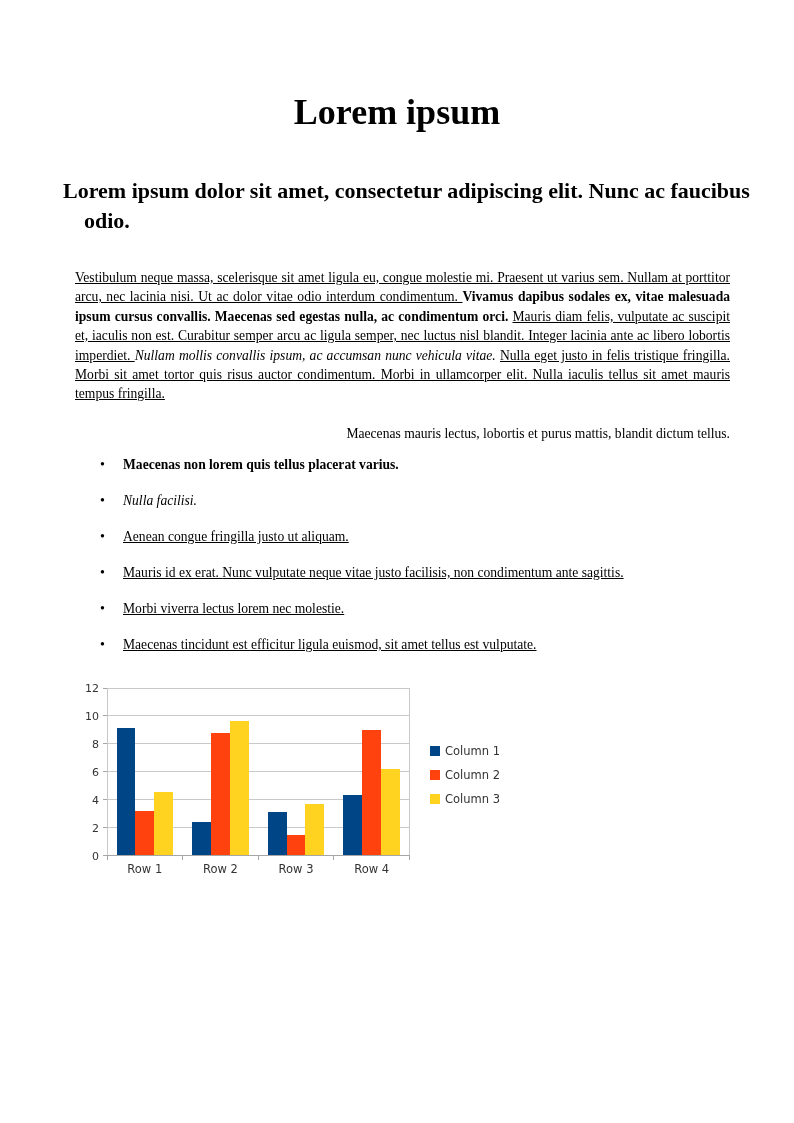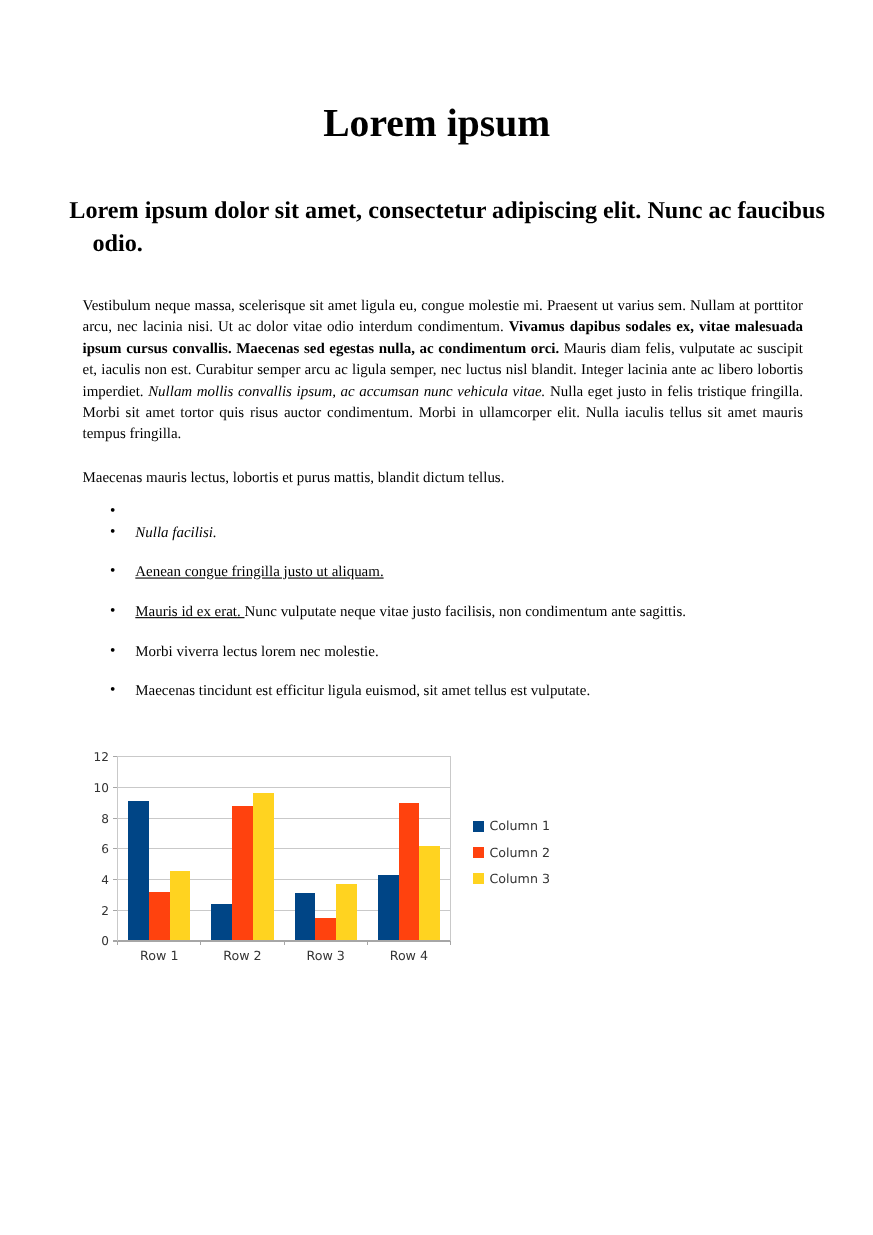--- a/index.html
+++ b/index.html
@@ -40,21 +40,21 @@
   }
   .body-para {
     position: absolute;
     left: 75px;
     width: 655px;
     font-size: 13.6px;
     line-height: 19.4px;
     text-align: justify;
   }
   #para1 { top: 268px; }
-  #para2 { top: 424px; text-align: left; }
+  #para2 { top: 424px; text-align: right; }
   .bullet-list {
     position: absolute;
     top: 456px;
     left: 100px;
     width: 632px;
     margin: 0;
     padding: 0;
     list-style: none;
     font-size: 13.6px;
     line-height: 17px;
@@ -63,21 +63,21 @@
     position: relative;
     padding-left: 23px;
     margin-bottom: 19px;
   }
   .bullet-list li .bullet-glyph {
     position: absolute;
     left: 0;
     top: 0;
     font-size: 14px;
   }
-  .run-normal { font-weight: normal; font-style: normal; }
+  .run-normal { font-weight: normal; font-style: normal; text-decoration: underline; }
   .run-bold { font-weight: bold; }
   .run-italic { font-style: italic; margin-top: 25px; }
   .run-underline { text-decoration: underline; text-align: center; }
   .chart-frame {
     position: absolute;
     top: 678px;
     left: 75px;
     width: 470px;
     height: 212px;
   }
@@ -94,20 +94,21 @@
 
   <div class="doc-heading">Lorem ipsum dolor sit amet, consectetur adipiscing elit. Nunc ac faucibus odio.</div>
 
   <div class="body-para" id="para1"><span class="run run-normal">Vestibulum neque massa, scelerisque sit amet ligula eu, congue molestie mi. Praesent ut varius sem. Nullam at porttitor arcu, nec lacinia nisi. Ut ac dolor vitae odio interdum condimentum. </span><span class="run run-bold">Vivamus dapibus sodales ex, vitae malesuada ipsum cursus convallis. Maecenas sed egestas nulla, ac condimentum orci. </span><span class="run run-normal">Mauris diam felis, vulputate ac suscipit et, iaculis non est. Curabitur semper arcu ac ligula semper, nec luctus nisl blandit. Integer lacinia ante ac libero lobortis imperdiet. </span><span class="run run-italic">Nullam mollis convallis ipsum, ac accumsan nunc vehicula vitae. </span><span class="run run-normal">Nulla eget justo in felis tristique fringilla. Morbi sit amet tortor quis risus auctor condimentum. Morbi in ullamcorper elit. Nulla iaculis tellus sit amet mauris tempus fringilla.</span></div>
 
   <div class="body-para" id="para2">Maecenas mauris lectus, lobortis et purus mattis, blandit dictum tellus.</div>
 
   <ul class="bullet-list">
     <li>
       <span class="bullet-glyph">•</span>
+      <span><span class="run run-bold">Maecenas non lorem quis tellus placerat varius.</span></span>
     </li>
     <li>
       <span class="bullet-glyph">•</span>
       <span><span class="run run-italic">Nulla facilisi.</span></span>
     </li>
     <li>
       <span class="bullet-glyph">•</span>
       <span><span class="run run-underline">Aenean congue fringilla justo ut aliquam.</span></span>
     </li>
     <li>

